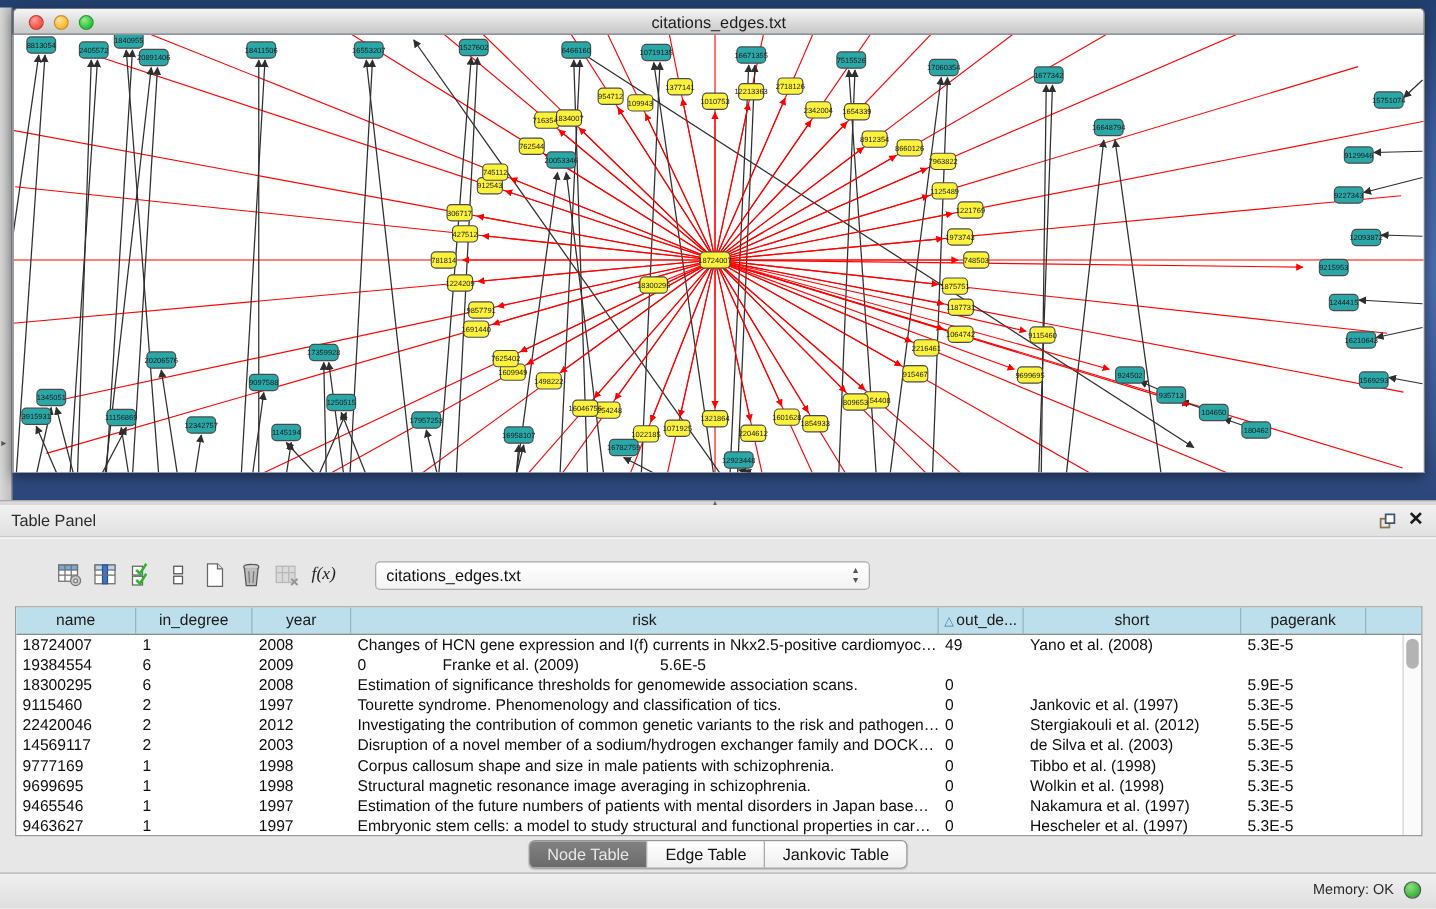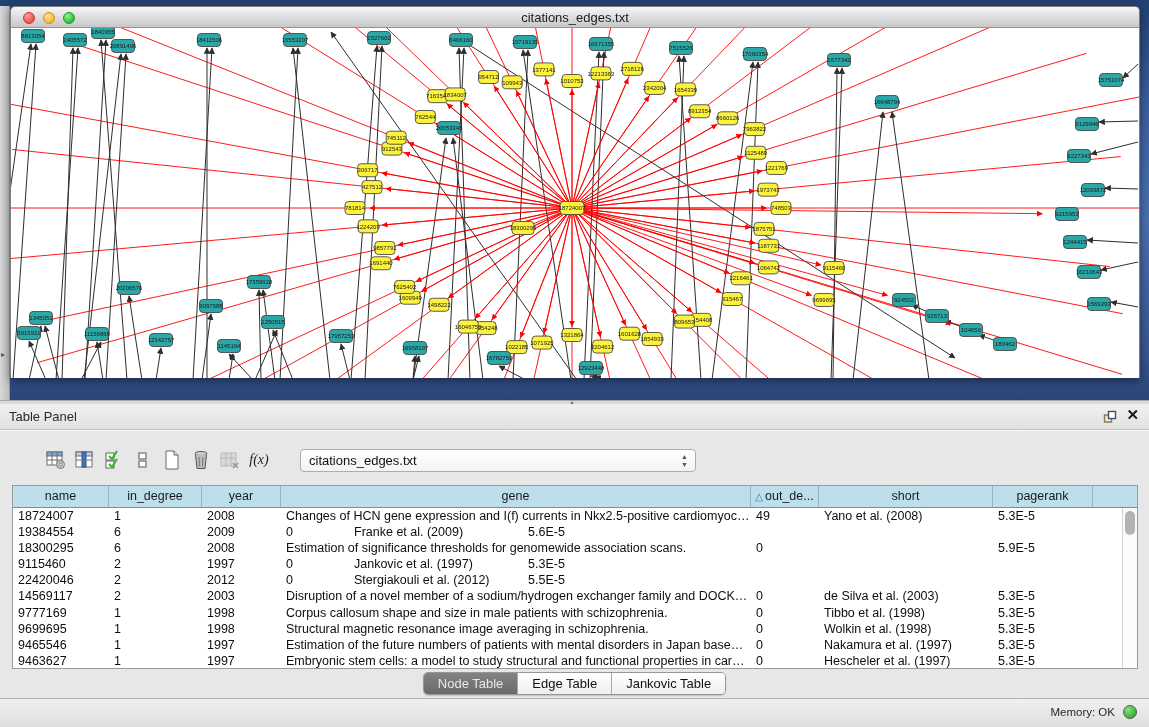--- a/index.html
+++ b/index.html
@@ -522,21 +522,21 @@
         <span>citations_edges.txt</span>
         <span class="sel-arrows">▲<br>▼</span>
       </div>
     </div>
 
     <div class="table-box">
       <div class="thead" id="thead">
           <div class="th" style="width: 96px;">name</div>
           <div class="th" style="width: 93px;">in_degree</div>
           <div class="th" style="width: 79px;">year</div>
-          <div class="th" style="width: 470px;">gene</div>
+          <div class="th" style="width: 470px;">risk</div>
           <div class="th" style="width: 68px;"><span class="sort-glyph">△</span>out_de...</div>
           <div class="th" style="width: 174px;">short</div>
           <div class="th" style="width: 100px;">pagerank</div>
         </div>
       <div class="trows" id="trows">
           <div class="tr">
             <div class="td" style="width: 96px;">18724007</div>
             <div class="td" style="width: 93px;">1</div>
             <div class="td" style="width: 79px;">2008</div>
             <div class="td" style="width: 470px;">Changes of HCN gene expression and I(f) currents in Nkx2.5-positive cardiomyoc…</div>
@@ -558,28 +558,30 @@
             <div class="td" style="width: 79px;">2008</div>
             <div class="td" style="width: 470px;">Estimation of significance thresholds for genomewide association scans.</div>
             <div class="td" style="width: 68px;">0</div>
             <div class="td" style="width: 174px; margin-top: 40px;">Dudbridge et al. (2008)</div>
             <div class="td" style="width: 100px;">5.9E-5</div>
           </div>
           <div class="tr">
             <div class="td" style="width: 96px;">9115460</div>
             <div class="td" style="width: 93px;">2</div>
             <div class="td" style="width: 79px;">1997</div>
+            <div class="td" style="width: 470px;">Tourette syndrome. Phenomenology and classification of tics.</div>
             <div class="td" style="width: 68px;">0</div>
             <div class="td" style="width: 174px;">Jankovic et al. (1997)</div>
             <div class="td" style="width: 100px;">5.3E-5</div>
           </div>
           <div class="tr">
             <div class="td" style="width: 96px;">22420046</div>
             <div class="td" style="width: 93px;">2</div>
             <div class="td" style="width: 79px;">2012</div>
+            <div class="td" style="width: 470px;">Investigating the contribution of common genetic variants to the risk and pathogen…</div>
             <div class="td" style="width: 68px;">0</div>
             <div class="td" style="width: 174px;">Stergiakouli et al. (2012)</div>
             <div class="td" style="width: 100px;">5.5E-5</div>
           </div>
           <div class="tr">
             <div class="td" style="width: 96px;">14569117</div>
             <div class="td" style="width: 93px;">2</div>
             <div class="td" style="width: 79px;">2003</div>
             <div class="td" style="width: 470px;">Disruption of a novel member of a sodium/hydrogen exchanger family and DOCK…</div>
             <div class="td" style="width: 68px;">0</div>

